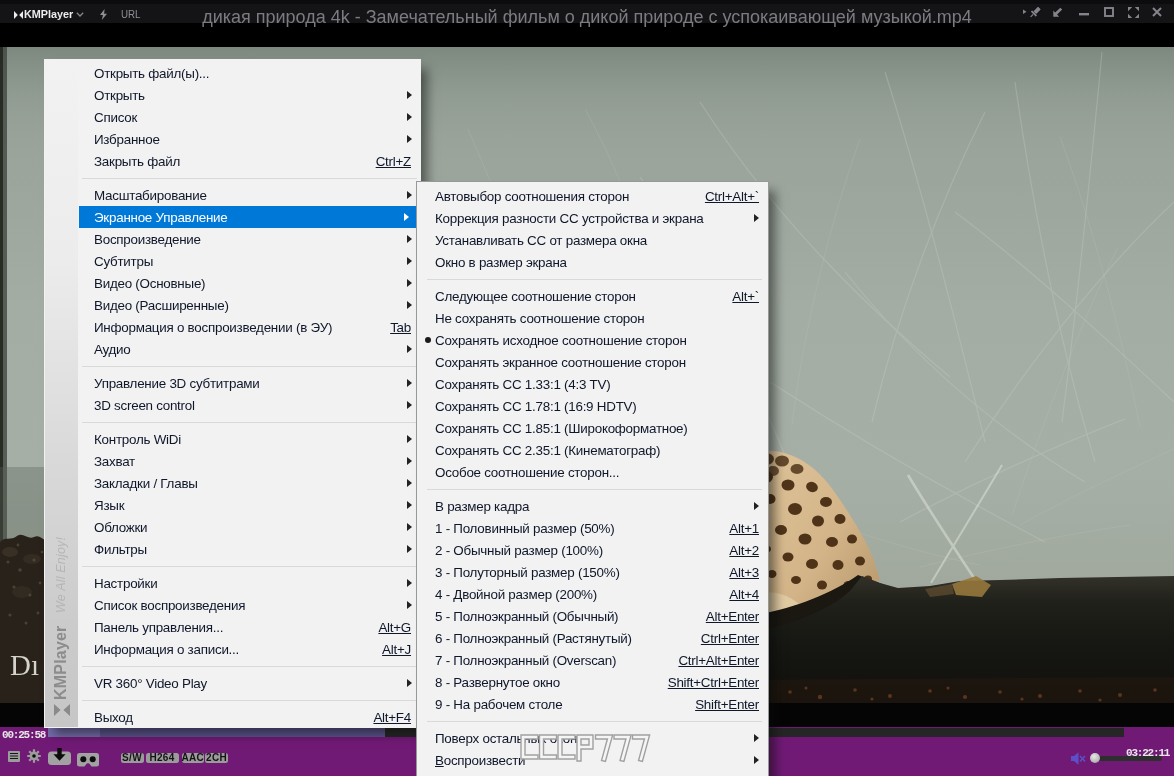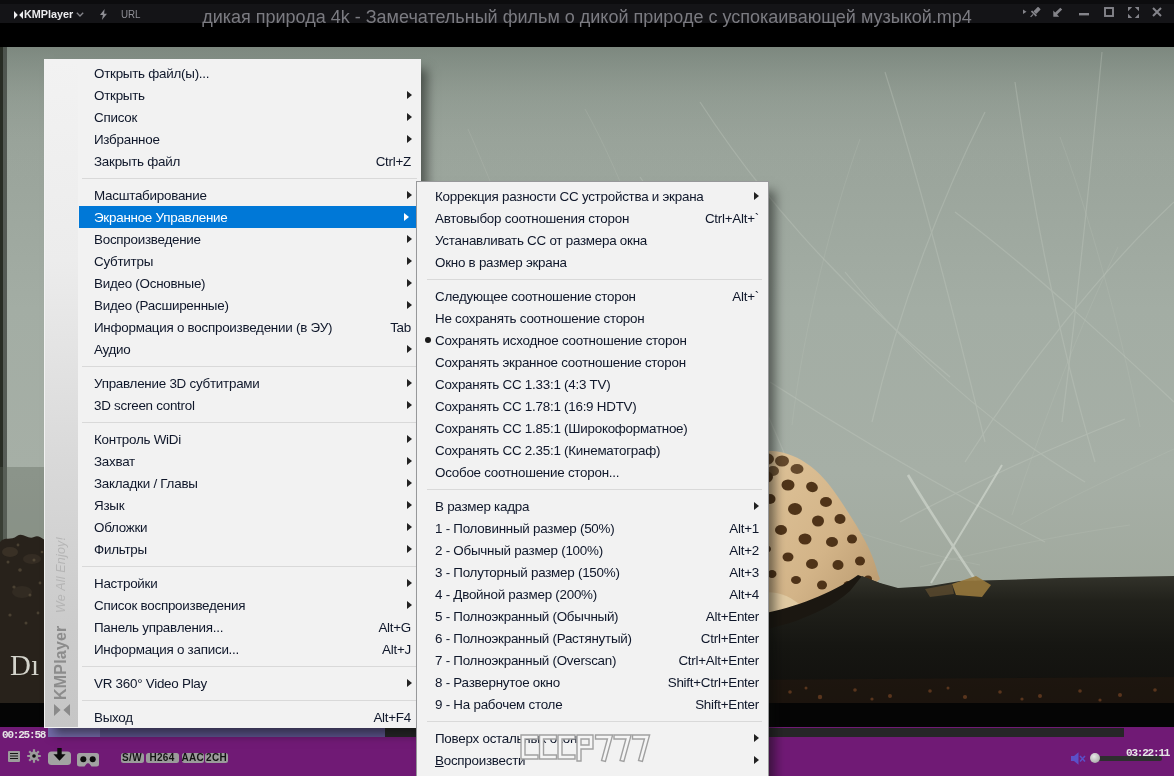--- a/index.html
+++ b/index.html
@@ -37,21 +37,21 @@
            border:1px solid #97989a;box-shadow:8px 8px 10px -2px rgba(8,10,8,.5);}
   #strip{left:1px;top:1px;width:33px;height:667px;
          background:linear-gradient(180deg,#f2f2f2 0%,#ececec 30%,#d9d9d9 60%,#cbcbcb 85%,#c6c6c6 100%);}
   .mi{position:relative;height:22px;display:flex;align-items:center;color:#0f172a;font-size:13.4px;letter-spacing:-0.25px;white-space:nowrap;}
   #menu .mi{padding-left:50px;margin-left:0;}
   #menu .mi.hl{background:#0078d7;color:#fff;margin-left:35px;padding-left:15px;margin-right:3px;}
   #submenu .mi{padding-left:18px;}
   .sep{height:12px;display:flex;align-items:center;}
   #menu .sep > div{margin-left:38px;margin-right:4px;width:100%;height:1px;background:#d9d9d9;}
   #submenu .sep > div{margin-left:10px;margin-right:6px;width:100%;height:1px;background:#d9d9d9;}
-  .sc{margin-left:auto;padding-right:10px;}
+  .sc{margin-left:auto;padding-right:10px;text-decoration:underline;}
   #submenu .sc{padding-right:9px;}
   .arr{position:absolute;right:9px;top:6.5px;width:0;height:0;
        border-left:5.5px solid #222;border-top:4.5px solid transparent;border-bottom:4.5px solid transparent;}
   .hl .arr{border-left-color:#fff;}
   .pad{height:3px;}
   .radio{position:absolute;left:8px;top:8px;width:6px;height:6px;border-radius:50%;background:#1a1a1a;}
 
   .badge{position:absolute;top:50px;height:10px;background:#9b9b9b;border-radius:2.5px;
          color:#141414;font-size:10px;font-weight:bold;text-align:center;line-height:10.5px;letter-spacing:0.3px;}
 
@@ -345,22 +345,22 @@
   <div class="mi">VR 360° Video Play<i class="arr"></i></div>
   <div class="sep">
         <div></div>
       </div>
   <div class="mi">Выход<span class="sc">Alt+F4</span></div>
   </div>
 </div>
 
 <div class="abs menupanel" id="submenu">
   <div class="pad"></div>
+  <div class="mi">Автовыбор соотношения сторон<span class="sc">Ctrl+Alt+`</span></div>
   <div class="mi">Коррекция разности СС устройства и экрана<i class="arr"></i></div>
-  <div class="mi">Автовыбор соотношения сторон<span class="sc">Ctrl+Alt+`</span></div>
   <div class="mi">Устанавливать СС от размера окна</div>
   <div class="mi">Окно в размер экрана</div>
   <div class="sep">
       <div></div>
     </div>
   <div class="mi">Следующее соотношение сторон<span class="sc">Alt+`</span></div>
   <div class="mi">Не сохранять соотношение сторон</div>
   <div class="mi"><i class="radio"></i>Сохранять исходное соотношение сторон</div>
   <div class="mi">Сохранять экранное соотношение сторон</div>
   <div class="mi">Сохранять СС 1.33:1 (4:3 TV)</div>

